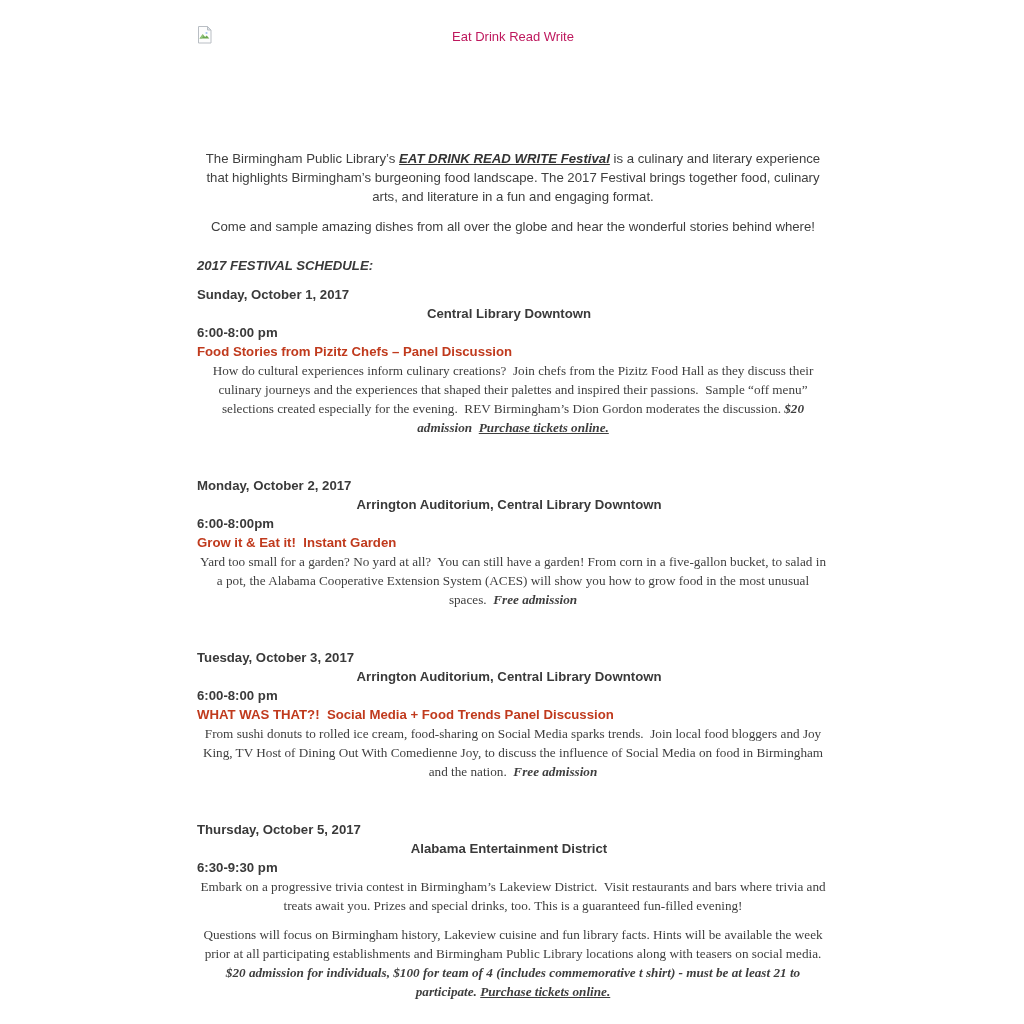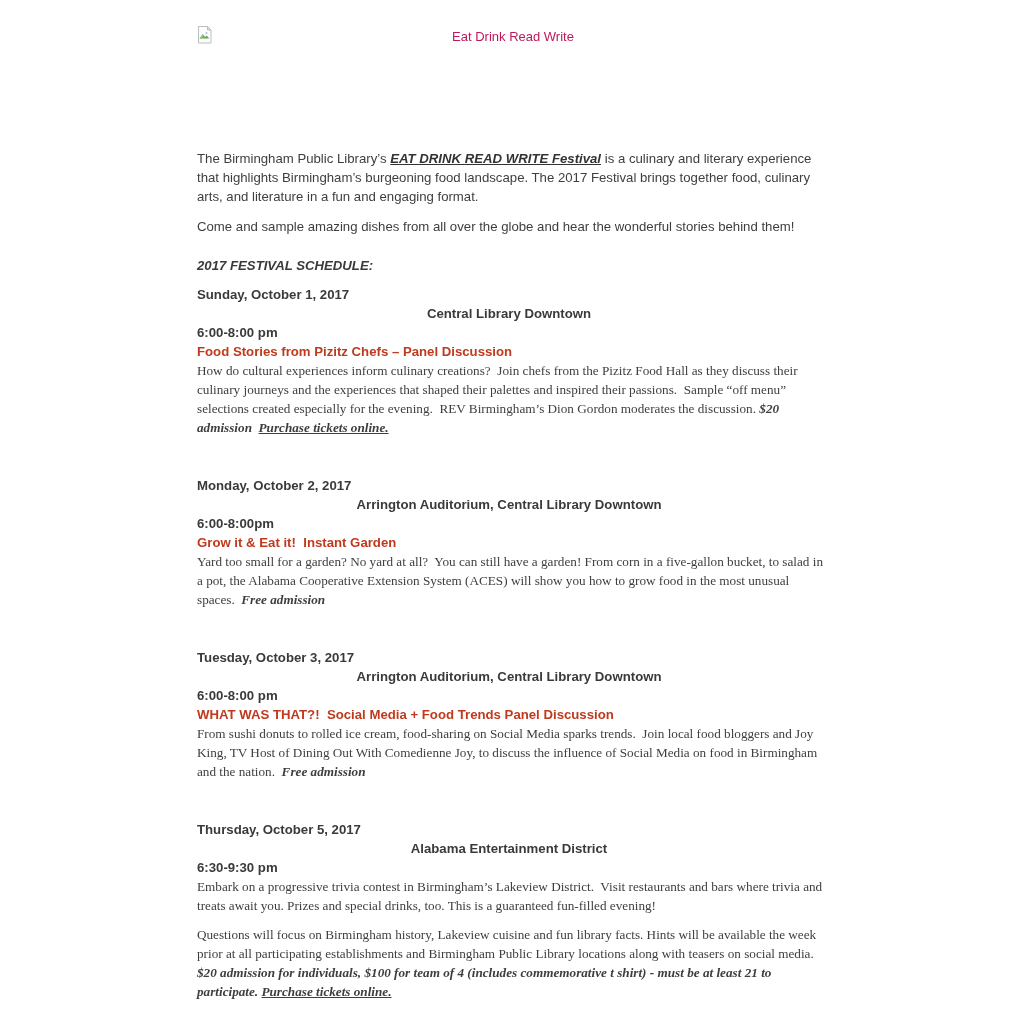--- a/index.html
+++ b/index.html
@@ -32,21 +32,21 @@
     width: 15px;
     height: 18px;
   }
   .alt-text {
     display: block;
     text-align: center;
     font-size: 13px;
     padding-top: 1px;
     color: #be185d;
   }
-  p { margin: 0; }
+  p { margin: 0; text-align: center; }
   .intro-p { margin-bottom: 11px; }
   .tagline { margin-bottom: 20px; }
   .festival-link {
     font-weight: bold;
     font-style: italic;
     text-decoration: underline;
     color: #333333;
     cursor: pointer;
   }
   .schedule-heading {
@@ -94,21 +94,21 @@
         <path d="M10.5 0.5 l3.5 3.5 h-3.5 z" fill="#dfe4e8" stroke="#b9bec4" stroke-width="1"></path>
         <path d="M2.5 12.5 l3.2-4.2 2.4 2.8 1.6-1.6 2.6 3 z" fill="#6aa84f"></path>
         <path d="M2.5 12.5 l3.2-4.2 1.2 1.4 -2.2 2.8 z" fill="#93c47d"></path>
         <circle cx="9.5" cy="7" r="1.1" fill="#a4c2f4"></circle>
       </svg>
     </span>
     <span class="alt-text">Eat Drink Read Write</span>
   </div>
 
   <p class="intro-p"><span>The Birmingham Public Library’s </span><a class="festival-link" href="#">EAT DRINK READ WRITE Festival</a><span> is a culinary and literary experience that highlights Birmingham’s burgeoning food landscape. The 2017 Festival brings together food, culinary arts, and literature in a fun and engaging format.</span></p>
-  <p class="intro-p tagline">Come and sample amazing dishes from all over the globe and hear the wonderful stories behind them!</p>
+  <p class="intro-p tagline">Come and sample amazing dishes from all over the globe and hear the wonderful stories behind where!</p>
 
   <div class="schedule-heading">2017 FESTIVAL SCHEDULE:</div>
 
   <div id="events">
   <div class="event">
     <div class="event-header">
       <span class="ev-date">Sunday, October 1, 2017</span>
       <span class="ev-location">Central Library Downtown</span>
     </div>
 

